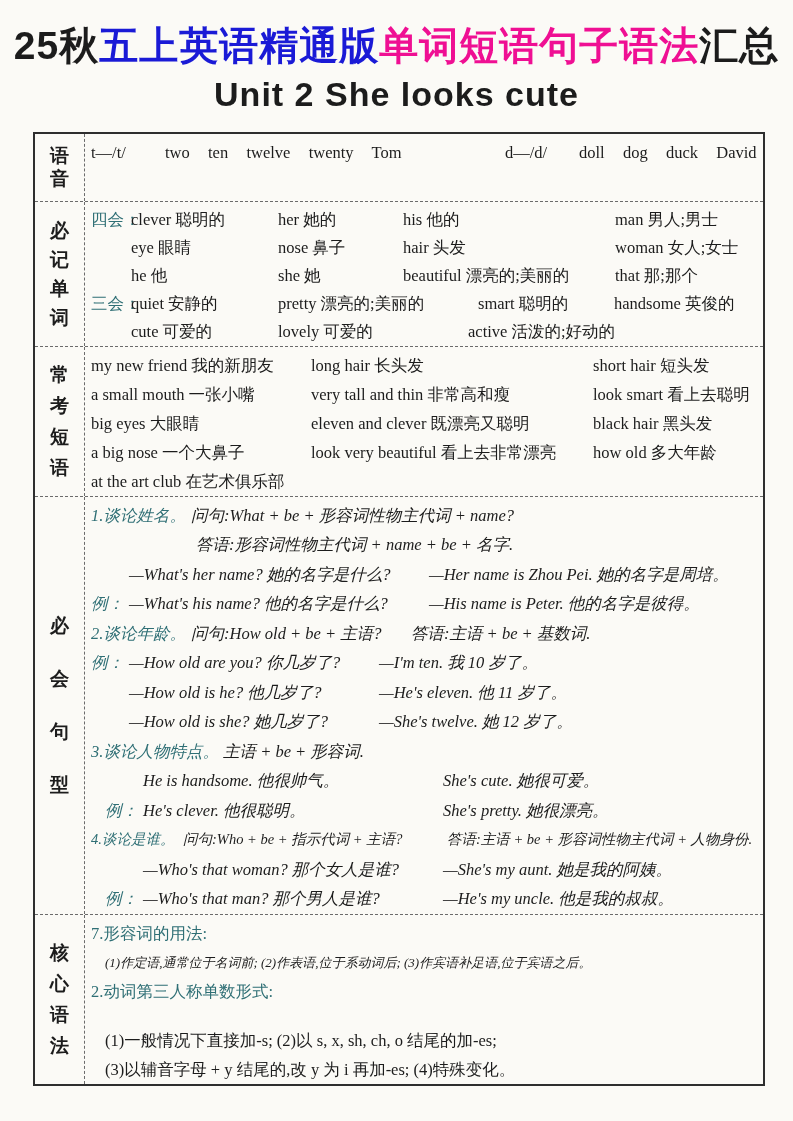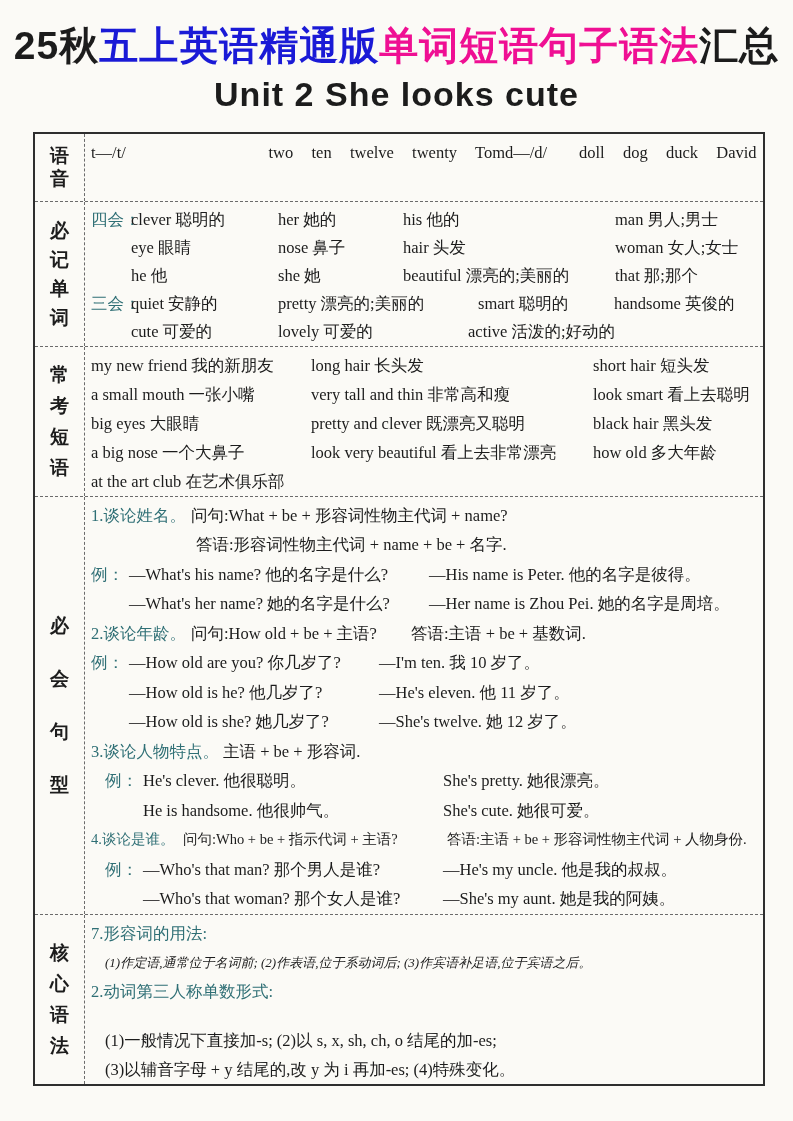--- a/index.html
+++ b/index.html
@@ -61,21 +61,21 @@
     <h2 class="subtitle">Unit 2 She looks cute</h2>
   </header>
 
   <div class="table" id="table">
       <div class="row row-0" style="min-height: 67px;">
         <div class="label" style="row-gap: 4px;">
           <span>语</span>
           <span>音</span>
         </div>
         <div class="content" style="line-height: 30px;">
-          <div class="line"><span class="seg" style="width: 74px;">t—/t/</span><span class="seg" style="width: 340px; text-align: right;">two  ten  twelve  twenty  Tom</span><span class="seg" style="width: 74px;">d—/d/</span><span class="seg">doll  dog  duck  David</span></div>
+          <div class="line"><span class="seg" style="width: 74px;">t—/t/</span><span class="seg" style="width: 340px;">two  ten  twelve  twenty  Tom</span><span class="seg" style="width: 74px;">d—/d/</span><span class="seg">doll  dog  duck  David</span></div>
         </div>
       </div>
       <div class="row row-1" style="min-height: 145px;">
         <div class="label" style="row-gap: 10px;">
           <span>必</span>
           <span>记</span>
           <span>单</span>
           <span>词</span>
         </div>
         <div class="content" style="line-height: 28px;">
@@ -89,47 +89,47 @@
       <div class="row row-2" style="min-height: 150px;">
         <div class="label" style="row-gap: 12px;">
           <span>常</span>
           <span>考</span>
           <span>短</span>
           <span>语</span>
         </div>
         <div class="content" style="line-height: 29px;">
           <div class="line"><span class="seg" style="width: 220px;">my new friend 我的新朋友</span><span class="seg" style="width: 282px;">long hair 长头发</span><span class="seg">short hair 短头发</span></div>
           <div class="line"><span class="seg" style="width: 220px;">a small mouth 一张小嘴</span><span class="seg" style="width: 282px;">very tall and thin 非常高和瘦</span><span class="seg">look smart 看上去聪明</span></div>
-          <div class="line"><span class="seg" style="width: 220px;">big eyes 大眼睛</span><span class="seg" style="width: 282px;">pretty and clever 既漂亮又聪明</span><span class="seg">black hair 黑头发</span></div>
+          <div class="line"><span class="seg" style="width: 220px;">big eyes 大眼睛</span><span class="seg" style="width: 282px;">eleven and clever 既漂亮又聪明</span><span class="seg">black hair 黑头发</span></div>
           <div class="line"><span class="seg" style="width: 220px;">a big nose 一个大鼻子</span><span class="seg" style="width: 282px;">look very beautiful 看上去非常漂亮</span><span class="seg">how old 多大年龄</span></div>
           <div class="line"><span class="seg">at the art club 在艺术俱乐部</span></div>
         </div>
       </div>
       <div class="row row-3" style="min-height: 415px;">
         <div class="label" style="row-gap: 34px;">
           <span>必</span>
           <span>会</span>
           <span>句</span>
           <span>型</span>
         </div>
-        <div class="content" style="line-height: 29.5px;">
+        <div class="content" style="line-height: 29.5px; font-style: italic;">
           <div class="line"><span class="seg accent" style="width: 100px;">1.谈论姓名。</span><span class="seg">问句:What + be + 形容词性物主代词 + name?</span></div>
           <div class="line" style="padding-left: 105px;"><span class="seg">答语:形容词性物主代词 + name + be + 名字.</span></div>
+          <div class="line" style="padding-left: 38px;"><span class="seg" style="width: 300px;">—What's her name? 她的名字是什么?</span><span class="seg">—Her name is Zhou Pei. 她的名字是周培。</span></div>
           <div class="line"><span class="seg accent" style="width: 38px;">例：</span><span class="seg" style="width: 300px;">—What's his name? 他的名字是什么?</span><span class="seg">—His name is Peter. 他的名字是彼得。</span></div>
-          <div class="line" style="padding-left: 38px;"><span class="seg" style="width: 300px;">—What's her name? 她的名字是什么?</span><span class="seg">—Her name is Zhou Pei. 她的名字是周培。</span></div>
           <div class="line"><span class="seg accent" style="width: 100px;">2.谈论年龄。</span><span class="seg" style="width: 220px;">问句:How old + be + 主语?</span><span class="seg">答语:主语 + be + 基数词.</span></div>
           <div class="line"><span class="seg accent" style="width: 38px;">例：</span><span class="seg" style="width: 250px;">—How old are you? 你几岁了?</span><span class="seg">—I'm ten. 我 10 岁了。</span></div>
           <div class="line" style="padding-left: 38px;"><span class="seg" style="width: 250px;">—How old is he? 他几岁了?</span><span class="seg">—He's eleven. 他 11 岁了。</span></div>
           <div class="line" style="padding-left: 38px;"><span class="seg" style="width: 250px;">—How old is she? 她几岁了?</span><span class="seg">—She's twelve. 她 12 岁了。</span></div>
           <div class="line"><span class="seg accent" style="width: 132px;">3.谈论人物特点。</span><span class="seg">主语 + be + 形容词.</span></div>
+          <div class="line" style="padding-left: 52px;"><span class="seg" style="width: 300px;">He is handsome. 他很帅气。</span><span class="seg">She's cute. 她很可爱。</span></div>
           <div class="line" style="padding-left: 14px;"><span class="seg accent" style="width: 38px;">例：</span><span class="seg" style="width: 300px;">He's clever. 他很聪明。</span><span class="seg">She's pretty. 她很漂亮。</span></div>
-          <div class="line" style="padding-left: 52px;"><span class="seg" style="width: 300px;">He is handsome. 他很帅气。</span><span class="seg">She's cute. 她很可爱。</span></div>
           <div class="line" style="font-size: 14.5px;"><span class="seg accent" style="width: 92px;">4.谈论是谁。</span><span class="seg" style="width: 264px;">问句:Who + be + 指示代词 + 主语?</span><span class="seg">答语:主语 + be + 形容词性物主代词 + 人物身份.</span></div>
+          <div class="line" style="padding-left: 52px;"><span class="seg" style="width: 300px;">—Who's that woman? 那个女人是谁?</span><span class="seg">—She's my aunt. 她是我的阿姨。</span></div>
           <div class="line" style="padding-left: 14px;"><span class="seg accent" style="width: 38px;">例：</span><span class="seg" style="width: 300px;">—Who's that man? 那个男人是谁?</span><span class="seg">—He's my uncle. 他是我的叔叔。</span></div>
-          <div class="line" style="padding-left: 52px;"><span class="seg" style="width: 300px;">—Who's that woman? 那个女人是谁?</span><span class="seg">—She's my aunt. 她是我的阿姨。</span></div>
         </div>
       </div>
       <div class="row row-4" style="min-height: 149px;">
         <div class="label" style="row-gap: 12px;">
           <span>核</span>
           <span>心</span>
           <span>语</span>
           <span>法</span>
         </div>
         <div class="content" style="line-height: 29px;">

